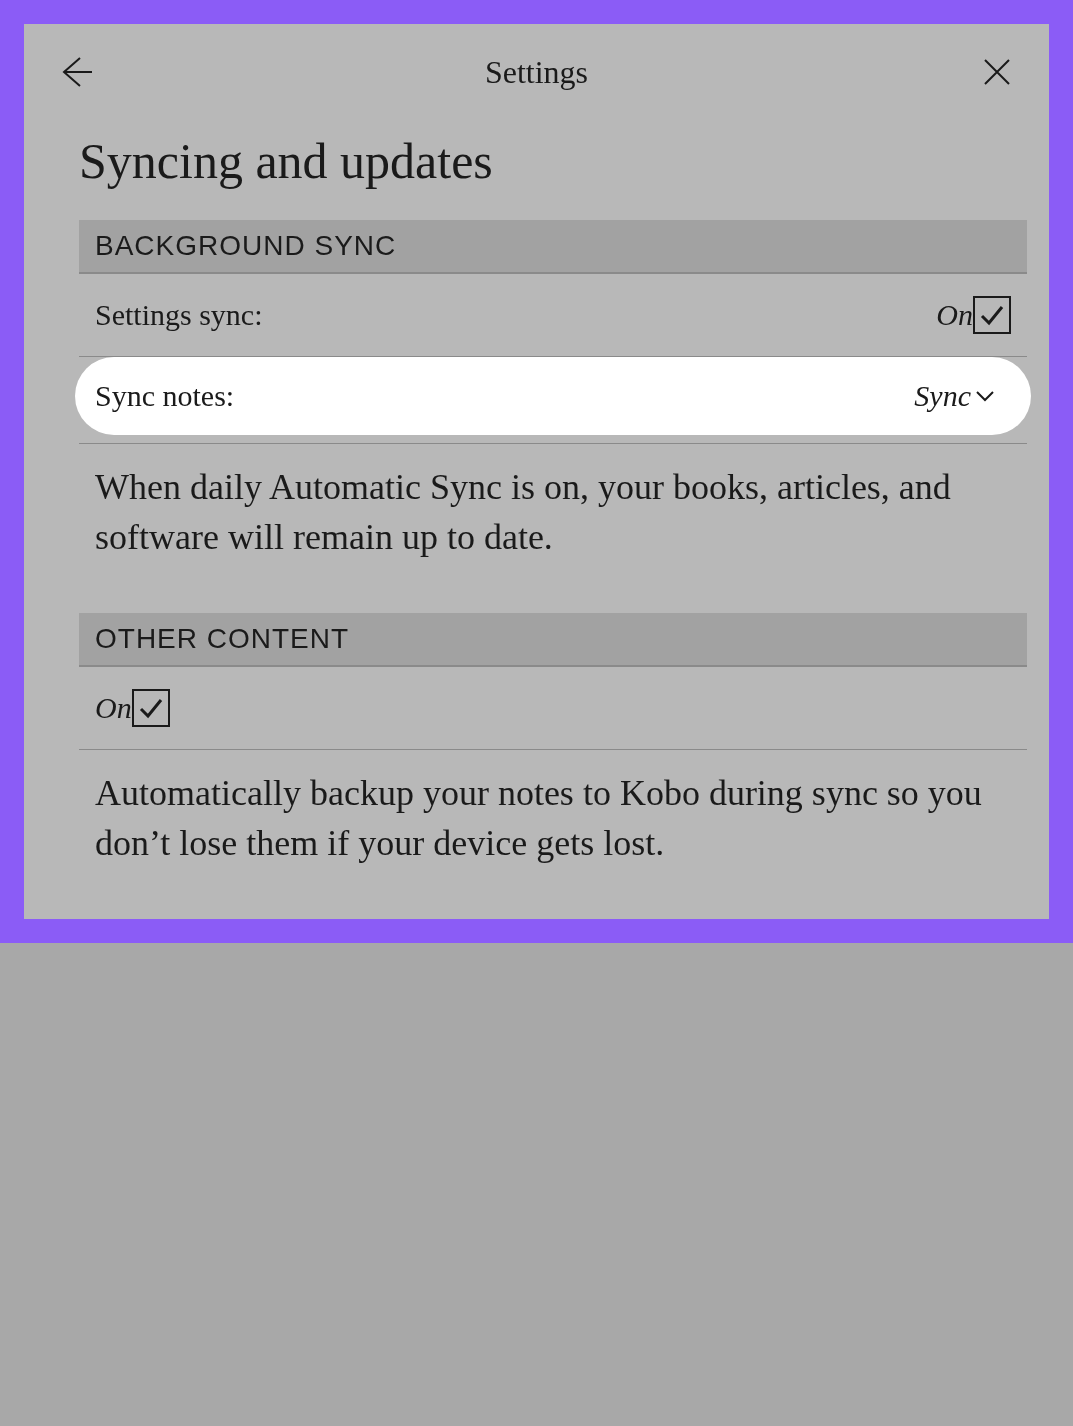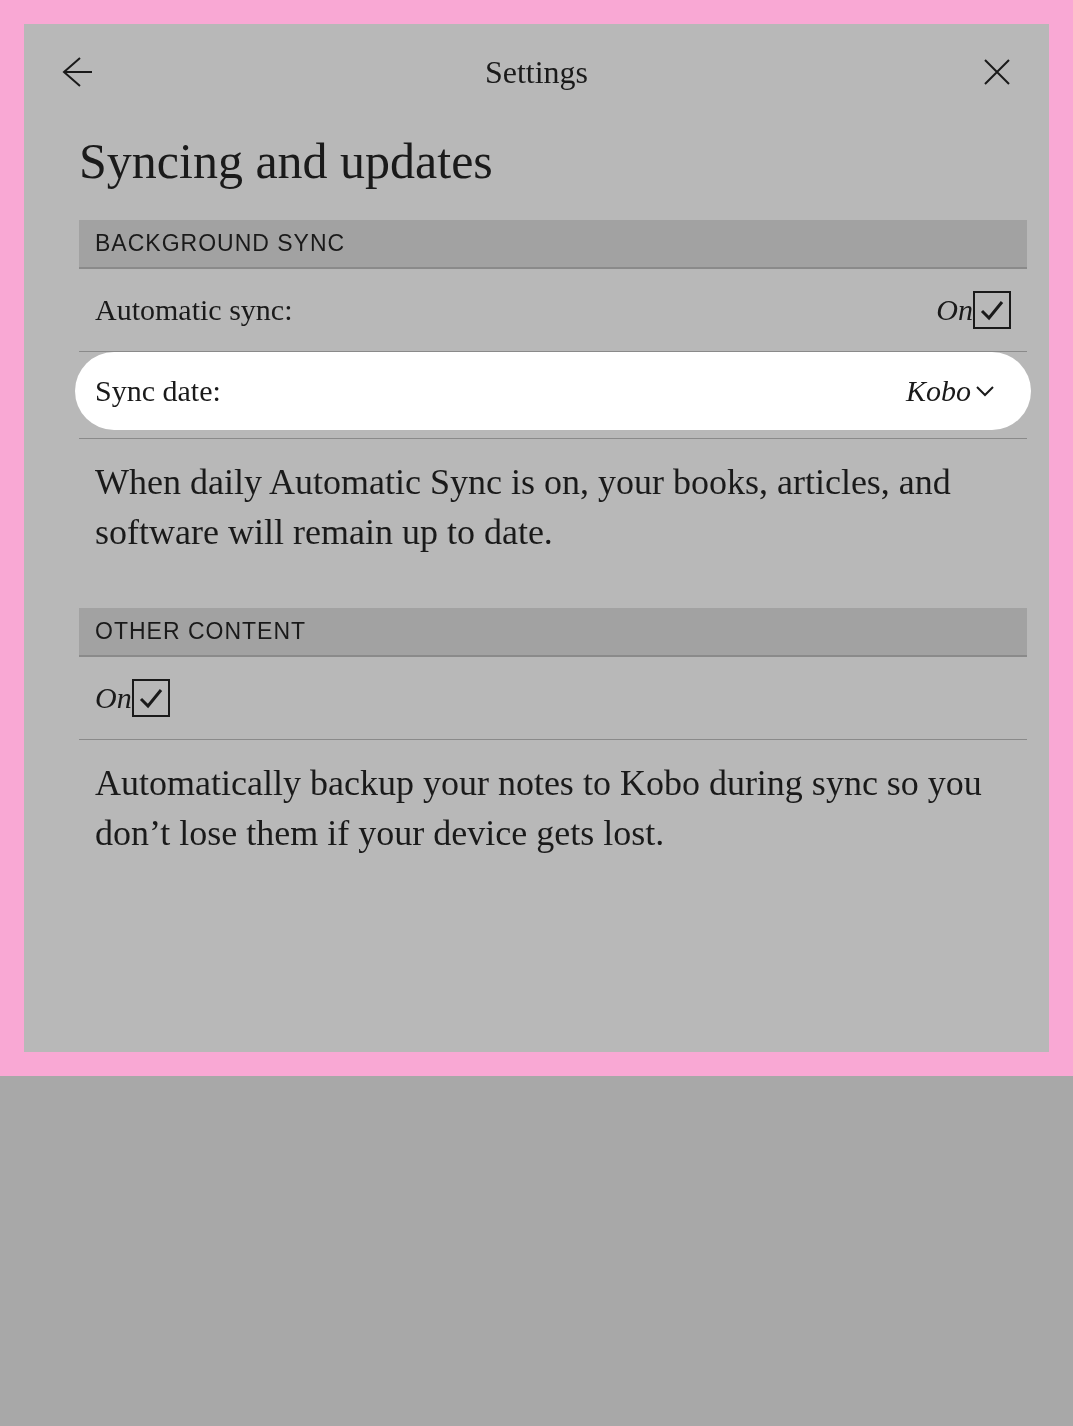--- a/index.html
+++ b/index.html
@@ -8,24 +8,24 @@
       padding: 0;
     }
     body {
       font-family: Georgia, 'Times New Roman', serif;
       background: #a8a8a8;
       width: 1073px;
       height: 1426px;
       overflow: hidden;
     }
     .outer-frame {
-      background: #f9a8d4;
+      background: #8b5cf6;
       padding: 24px;
       width: 100%;
-      height: 1076px;
+      height: 943px;
     }
     .inner-screen {
       background: #b8b8b8;
       width: 100%;
       height: 100%;
       position: relative;
     }
     .header {
       display: flex;
       align-items: center;
@@ -59,21 +59,21 @@
     .page-title {
       font-size: 50px;
       color: #1a1a1a;
       padding: 20px 0 30px 0;
       font-family: Georgia, serif;
       font-weight: normal;
     }
     .section-header {
       background: #a2a2a2;
       font-family: -apple-system, BlinkMacSystemFont, "Segoe UI", Helvetica, Arial, sans-serif;
-      font-size: 23px;
+      font-size: 28px;
       letter-spacing: 1px;
       color: #1a1a1a;
       padding: 10px 16px;
       text-transform: uppercase;
       border-bottom: 2px solid #8a8a8a;
     }
     .setting-row {
       display: flex;
       align-items: center;
       justify-content: space-between;
@@ -162,35 +162,35 @@
           </svg>
       </div>
     </div>
 
     <div class="content">
       <h1 class="page-title">Syncing and updates</h1>
 
       <div class="section-header">BACKGROUND SYNC</div>
 
       <div class="setting-row">
-        <div class="setting-label">Automatic sync:</div>
+        <div class="setting-label">Settings sync:</div>
         <div class="setting-value-container">
           <div class="setting-value">On</div>
           <div class="checkbox">
             <svg viewBox="0 0 28 28">
                 <path d="M4 15 L11 22 L24 6"></path>
               </svg>
           </div>
         </div>
       </div>
 
       <div class="setting-row highlighted">
-        <div class="setting-label">Sync date:</div>
+        <div class="setting-label">Sync notes:</div>
         <div class="setting-value-container">
-          <div class="setting-value">Kobo</div>
+          <div class="setting-value">Sync</div>
           <div class="chevron-down">
             <svg viewBox="0 0 24 24">
                 <path d="M4 8 L12 16 L20 8"></path>
               </svg>
           </div>
         </div>
       </div>
       <div class="divider-after-highlight"></div>
 
       <div class="description">When daily Automatic Sync is on, your books, articles, and software will remain up to date.</div>

